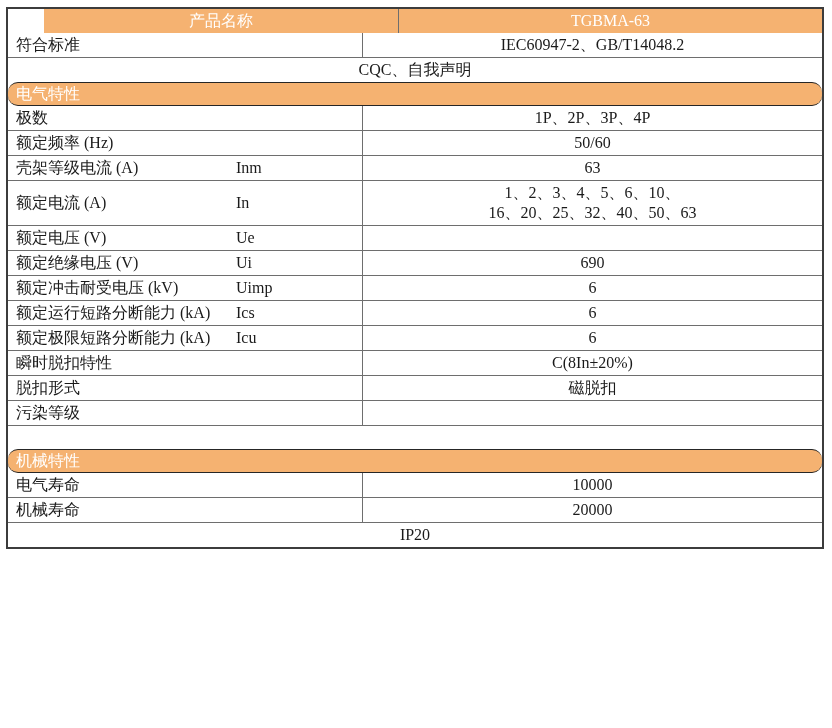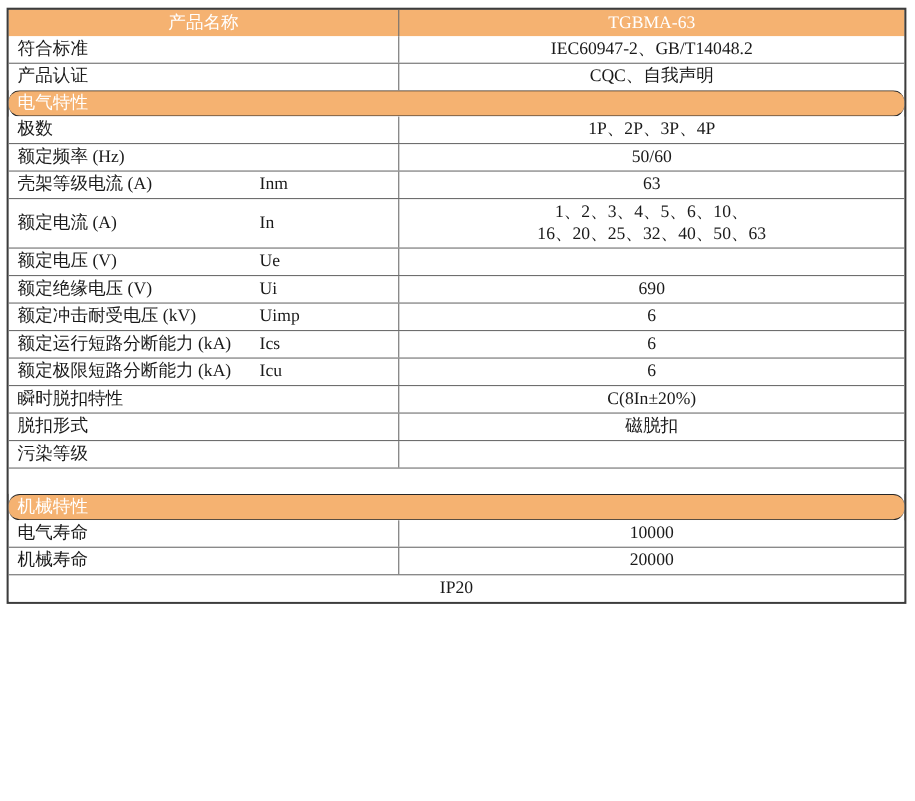--- a/index.html
+++ b/index.html
@@ -54,20 +54,21 @@
     padding:2px 6px;
   }
   .label{min-width:206px;white-space:nowrap;}
   .symbol{white-space:nowrap;text-align:right;}
   .vline{width:100%;}
   
   .hdr-row{
     background:var(--accent);
     color:var(--hdr-text);
     min-height:22px;
+    margin-left:36px;
   }
   .hdr-row .cell-l{justify-content:center;padding-left:4px;gap:0;}
   
   .sec-row{
     display:flex;
     align-items:flex-end;
     background:var(--accent);
     color:var(--hdr-text);
     min-height:22px;
     padding:1px 8px;
@@ -93,24 +94,20 @@
       <div class="trow spec-row">
     <div class="cell-l">
       <span class="label">符合标准</span>
 
     </div>
     <div class="cell-r">
           <div class="vline">IEC60947-2、GB/T14048.2</div>
         </div>
   </div>
       <div class="trow spec-row">
-    <div class="cell-l">
-      <span class="label">产品认证</span>
-
-    </div>
     <div class="cell-r">
           <div class="vline">CQC、自我声明</div>
         </div>
   </div>
       <div class="sec-row">
     <span class="sec-label">电气特性</span>
   </div>
       <div class="trow spec-row">
     <div class="cell-l">
       <span class="label">极数</span>

